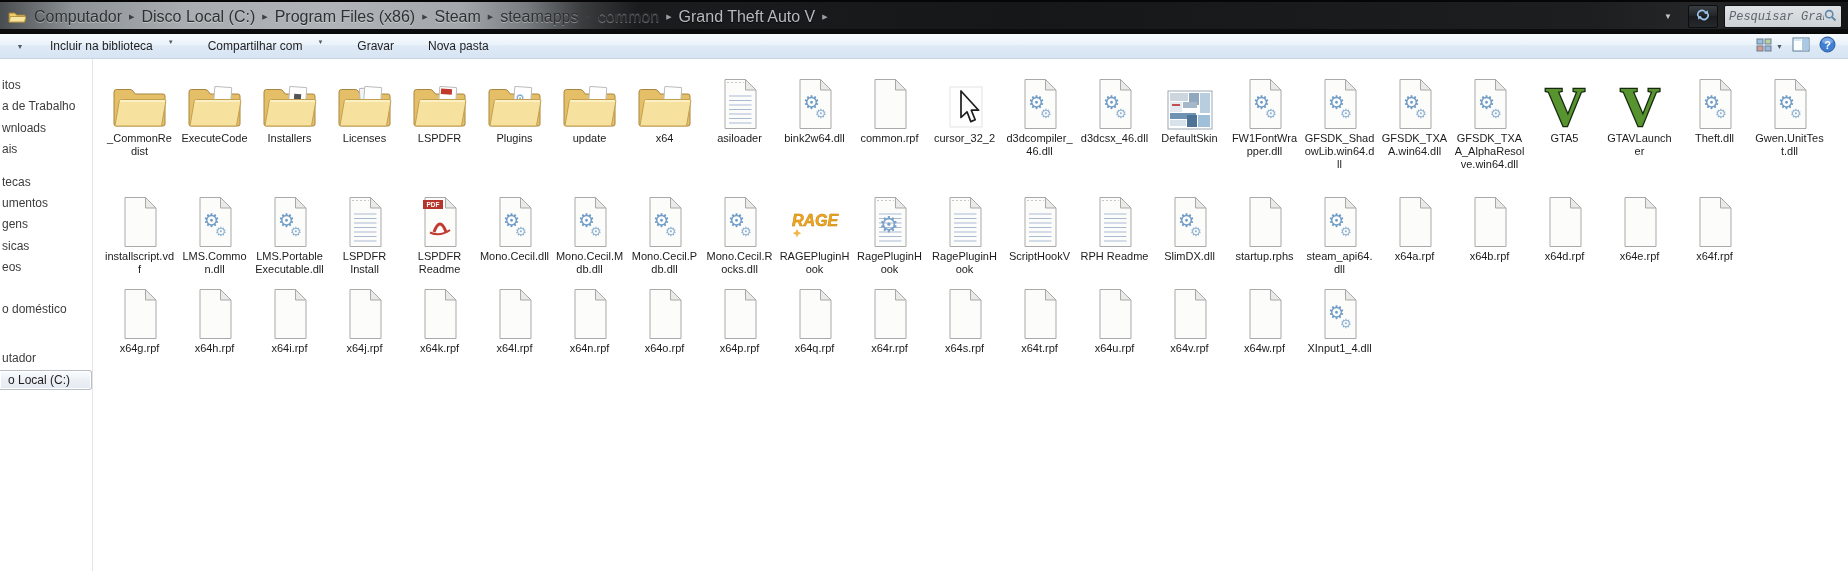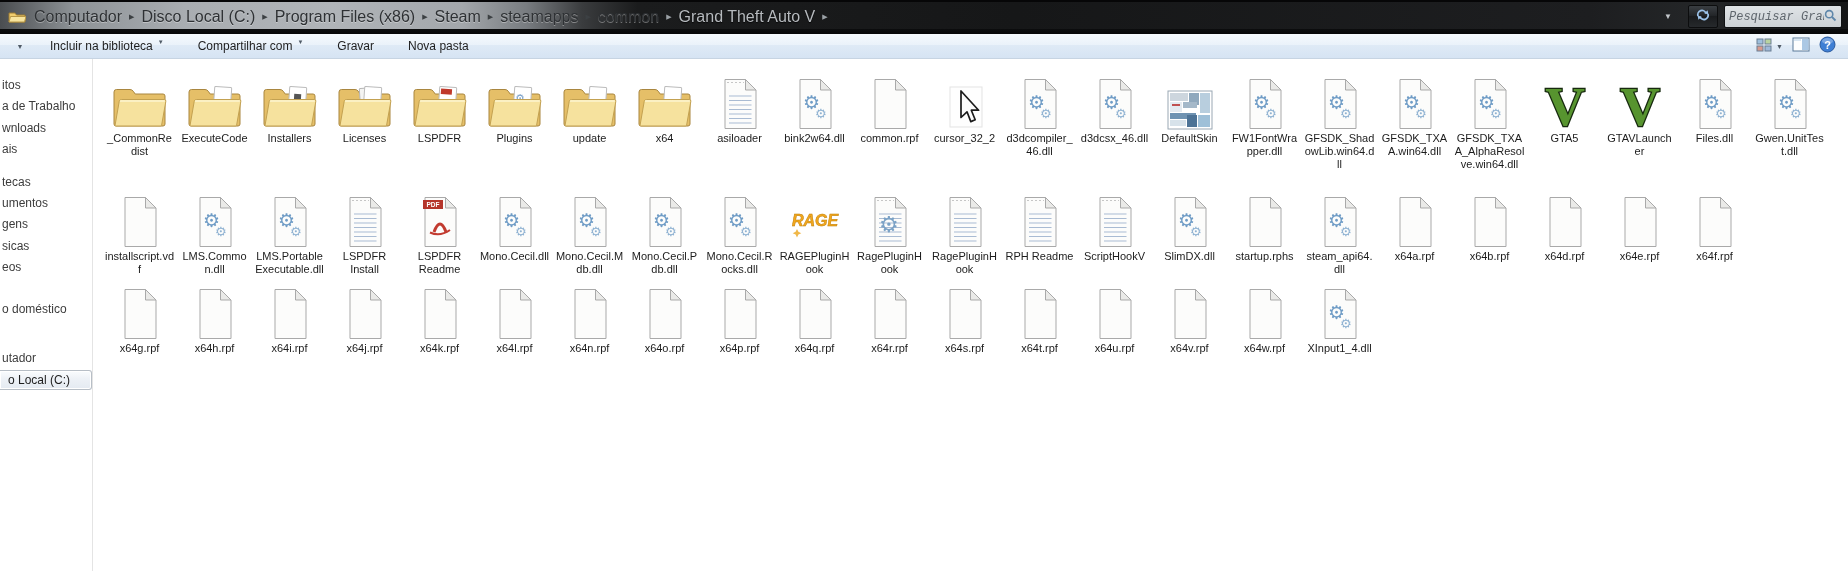--- a/index.html
+++ b/index.html
@@ -36,21 +36,21 @@
   
   #glassband { position:absolute; left:0; top:29px; width:1848px; height:5px;
     background:linear-gradient(#0c0d0e,#070708); }
 
   
   #toolbar { position:absolute; left:0; top:34px; width:1848px; height:25px;
     background:linear-gradient(#f6fafd,#eaf2fa 45%,#dfeaf6 46%,#d6e4f3);
     border-bottom:1px solid #c7d4e2; display:flex; align-items:center; }
   #tb-overflow { width:40px; text-align:center; color:#4f5a66; font-size:7px; }
   .tb-btn { font-size:12px; color:#1e1e1e; padding:4px 10px; margin-right:14px;
-    display:flex; align-items:flex-start; border-radius:3px; cursor:default; white-space:nowrap; }
+    display:flex; align-items:flex-start; border-radius:3px; cursor:default; white-space:nowrap;gap:10px; }
   .tb-btn .caret { font-size:6px; color:#4f5a66; margin-left:5px; }
   #tb-right { position:absolute; right:12px; top:0; height:25px; display:flex;
     align-items:center; gap:9px; }
   .tb-icon-btn { display:flex; align-items:center; gap:4px; }
   .tb-icon-btn .caret { font-size:7px; color:#4f5a66; }
 
   
   #content { position:absolute; left:0; top:59px; width:1848px; height:512px; background:#fff; }
   #pane-divider { position:absolute; left:92px; top:0; width:1px; height:512px; background:#e4e4e4; }
 
@@ -458,21 +458,21 @@
         </div>
         <div class="cell">
           <div class="icon-box">
             <svg width="40" height="52" viewBox="0 0 40 52" xmlns="http://www.w3.org/2000/svg">
               <path d="M5 1.5 L25.5 1.5 L36 12 L36 50.5 L5 50.5 Z" fill="#fcfcfb" stroke="#a9a9a9"></path>
               <path d="M25.5 1.5 L25.5 12 L36 12 Z" fill="#eaeae8" stroke="#a9a9a9"></path>
               <text x="8" y="31" font-size="19" font-family="'DejaVu Sans',sans-serif" fill="#6f9cc6">⚙</text>
               <text x="20" y="40" font-size="13" font-family="'DejaVu Sans',sans-serif" fill="#8fb2d2">⚙</text>
             </svg>
           </div>
-          <div class="file-label">Files.dll</div>
+          <div class="file-label">Theft.dll</div>
         </div>
         <div class="cell">
           <div class="icon-box">
             <svg width="40" height="52" viewBox="0 0 40 52" xmlns="http://www.w3.org/2000/svg">
               <path d="M5 1.5 L25.5 1.5 L36 12 L36 50.5 L5 50.5 Z" fill="#fcfcfb" stroke="#a9a9a9"></path>
               <path d="M25.5 1.5 L25.5 12 L36 12 Z" fill="#eaeae8" stroke="#a9a9a9"></path>
               <text x="8" y="31" font-size="19" font-family="'DejaVu Sans',sans-serif" fill="#6f9cc6">⚙</text>
               <text x="20" y="40" font-size="13" font-family="'DejaVu Sans',sans-serif" fill="#8fb2d2">⚙</text>
             </svg>
           </div>
@@ -645,40 +645,40 @@
                 <line x1="9" y1="18" x2="31.5" y2="18"></line>
                 <line x1="9" y1="22.5" x2="31.5" y2="22.5"></line>
                 <line x1="9" y1="27" x2="31.5" y2="27"></line>
                 <line x1="9" y1="31.5" x2="31.5" y2="31.5"></line>
                 <line x1="9" y1="36" x2="31.5" y2="36"></line>
                 <line x1="9" y1="40.5" x2="31.5" y2="40.5"></line>
                 <line x1="9" y1="45" x2="31.5" y2="45"></line>
               </g>
             </svg>
           </div>
-          <div class="file-label">RPH Readme</div>
+          <div class="file-label">ScriptHookV</div>
         </div>
         <div class="cell">
           <div class="icon-box">
             <svg width="40" height="52" viewBox="0 0 40 52" xmlns="http://www.w3.org/2000/svg">
               <path d="M5 1.5 L25.5 1.5 L36 12 L36 50.5 L5 50.5 Z" fill="#fcfcfb" stroke="#a9a9a9"></path>
               <path d="M25.5 1.5 L25.5 12 L36 12 Z" fill="#eaeae8" stroke="#a9a9a9"></path>
               <line x1="7" y1="4.5" x2="24" y2="4.5" stroke="#c6c6c6" stroke-dasharray="2 2"></line>
               <g stroke="#a9bbd3" stroke-width="1">
                 <line x1="9" y1="18" x2="31.5" y2="18"></line>
                 <line x1="9" y1="22.5" x2="31.5" y2="22.5"></line>
                 <line x1="9" y1="27" x2="31.5" y2="27"></line>
                 <line x1="9" y1="31.5" x2="31.5" y2="31.5"></line>
                 <line x1="9" y1="36" x2="31.5" y2="36"></line>
                 <line x1="9" y1="40.5" x2="31.5" y2="40.5"></line>
                 <line x1="9" y1="45" x2="31.5" y2="45"></line>
               </g>
             </svg>
           </div>
-          <div class="file-label">ScriptHookV</div>
+          <div class="file-label">RPH Readme</div>
         </div>
         <div class="cell">
           <div class="icon-box">
             <svg width="40" height="52" viewBox="0 0 40 52" xmlns="http://www.w3.org/2000/svg">
               <path d="M5 1.5 L25.5 1.5 L36 12 L36 50.5 L5 50.5 Z" fill="#fcfcfb" stroke="#a9a9a9"></path>
               <path d="M25.5 1.5 L25.5 12 L36 12 Z" fill="#eaeae8" stroke="#a9a9a9"></path>
               <text x="8" y="31" font-size="19" font-family="'DejaVu Sans',sans-serif" fill="#6f9cc6">⚙</text>
               <text x="20" y="40" font-size="13" font-family="'DejaVu Sans',sans-serif" fill="#8fb2d2">⚙</text>
             </svg>
           </div>

